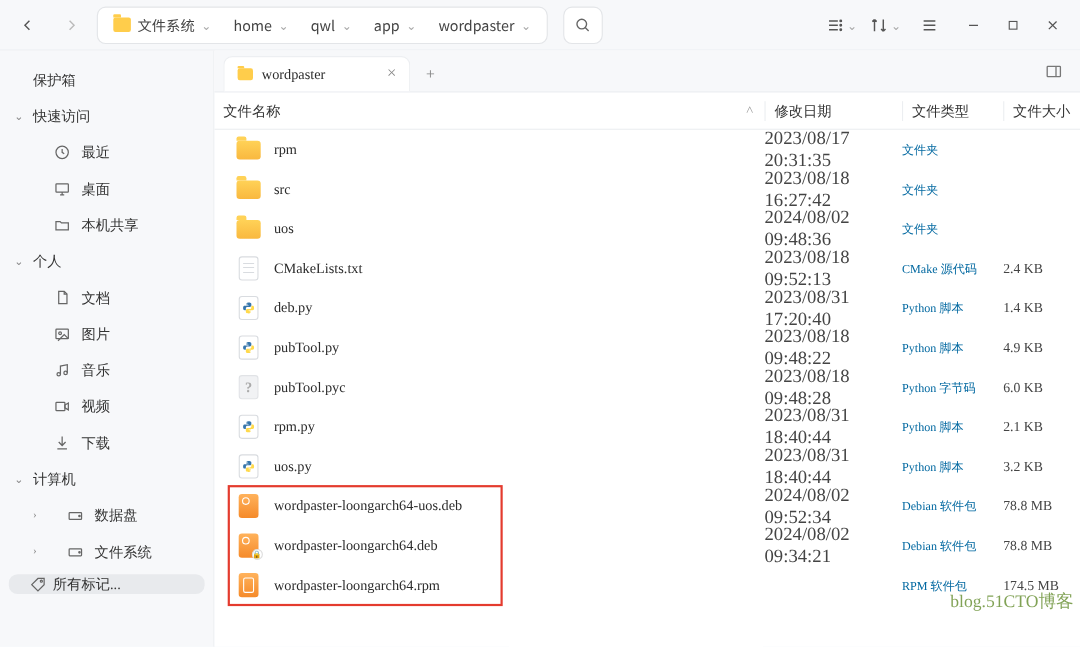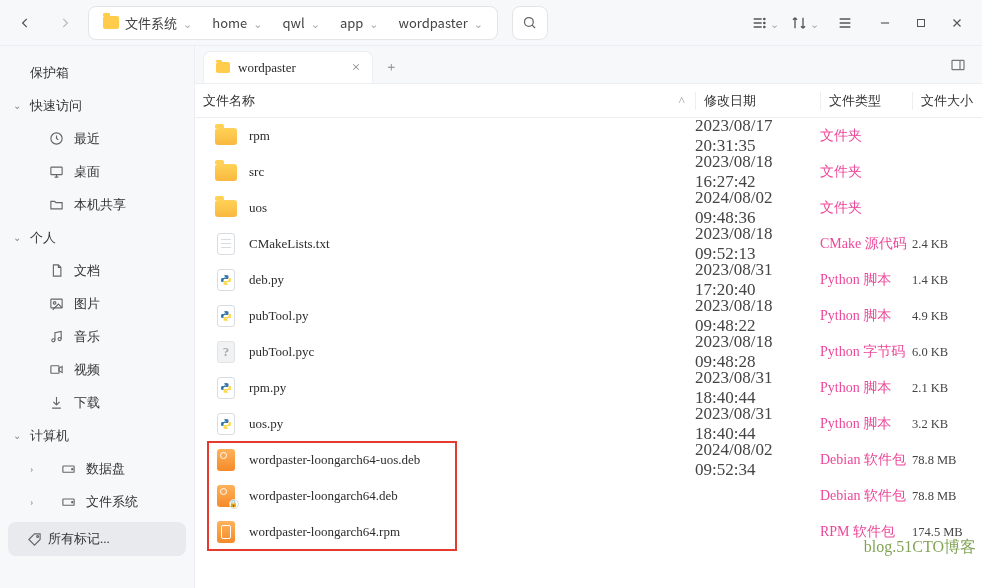--- a/index.html
+++ b/index.html
@@ -63,21 +63,21 @@
     padding: 0 14px 0 48px; height: 33px; cursor: pointer;
     color: #333; position: relative;
   }
   .side-item.header { padding-left: 30px; font-size:13px; color:#333; }
   .side-item .disclose { position: absolute; left: 13px; color: #888; font-size: 10px; }
   .side-item .child-disclose { position: absolute; left: 30px; color: #888; font-size: 10px; }
   .side-item.child2 { padding-left: 60px; }
   .ic { width: 16px; display: inline-flex; justify-content: center; color: #666; }
   .active-pill {
     display: flex; align-items: center; gap: 10px;
-    margin: 4px 8px 0 8px; padding: 0 10px 0 40px; height: 34px;
+    margin: 4px 8px 0 8px; padding: 0 10px 0 40px; height: 18px;
     background: #e8eaed; border-radius: 8px; color: #333; position: relative;
   }
   .active-pill .ic { position:absolute; left:18px; }
   
   .main { flex: 1; display:flex; flex-direction: column; background:#fff; min-width:0; }
   .tabbar {
     height: 38px; display:flex; align-items:flex-end; padding: 0 8px;
     border-bottom: 1px solid #eceef1; background:#f7f8fa; gap:4px;
   }
   .tab {
@@ -100,21 +100,21 @@
   .col-name { flex:1; padding-left:0; display:flex; align-items:center; }
   .col-date { width: 125px; border-left:1px solid #eceef1; padding-left:8px; }
   .col-type { width: 92px;  border-left:1px solid #eceef1; padding-left:8px; }
   .col-size { width: 70px;  border-left:1px solid #eceef1; padding-left:8px; }
   .sortarrow { margin-left:auto; margin-right:10px; color:#999; font-size:12px; }
   
   .files { flex:1; overflow:auto; position:relative; }
   .row { display:flex; align-items:center; height:36px; padding-left:8px; }
   .row .c-name { flex:1; display:flex; align-items:center; gap:12px; padding-left:12px; }
   .row .c-date { width:125px; color:#444; font-size:17px; }
-  .row .c-type { width:92px; color:#ec4899; font-size:14px; white-space:nowrap; overflow:hidden; text-overflow:ellipsis;}
+  .row .c-type { width:92px; color:#0369a1; font-size:11px; white-space:nowrap; overflow:hidden; text-overflow:ellipsis;}
   .row .c-size { width:70px; color:#444; font-size:12.5px; }
   .ficon { width:22px; height:22px; display:inline-flex; align-items:center; justify-content:center; }
   .ico-folder { width:22px;height:17px;background:linear-gradient(#ffd257,#f9b83f);border-radius:3px;position:relative; }
   .ico-folder::before { content:"";position:absolute;top:-4px;left:0;width:9px;height:4px;background:#ffd257;border-radius:2px 2px 0 0; }
   .ico-file { width:18px;height:22px;background:#fff;border:1px solid #d9dce0;border-radius:3px;position:relative; }
   .ico-file::after { content:"";position:absolute;top:5px;left:3px;right:3px;height:10px;background:repeating-linear-gradient(#d9dce0 0 1px, transparent 1px 4px); }
   .ico-py { width:18px;height:22px;background:#fff;border:1px solid #d9dce0;border-radius:3px;display:flex;align-items:center;justify-content:center; }
   .ico-py svg { width:12px;height:12px; }
   .ico-pyc { width:18px;height:22px;background:#f1f2f4;border:1px solid #e1e3e6;border-radius:3px;display:flex;align-items:center;justify-content:center;color:#aaa;font-weight:bold; }
   .ico-deb { width:18px;height:22px;background:linear-gradient(#ffb25b,#f58a2a);border-radius:3px;position:relative; }
@@ -511,20 +511,21 @@
             <div class="c-size">78.8 MB</div>
           </div>
           <div class="row">
             <div class="c-name">
               <span class="ficon ficon-wrap">
                 <div class="ico-deb"></div>
                 <span class="lock-overlay">🔒</span>
               </span>
               <span>wordpaster-loongarch64.deb</span>
             </div>
+            <div class="c-date">2024/08/02 09:34:21</div>
             <div class="c-type">Debian 软件包</div>
             <div class="c-size">78.8 MB</div>
           </div>
           <div class="row">
             <div class="c-name">
               <span class="ficon ficon-wrap">
                 <div class="ico-rpm"></div>
               </span>
               <span>wordpaster-loongarch64.rpm</span>
             </div>

